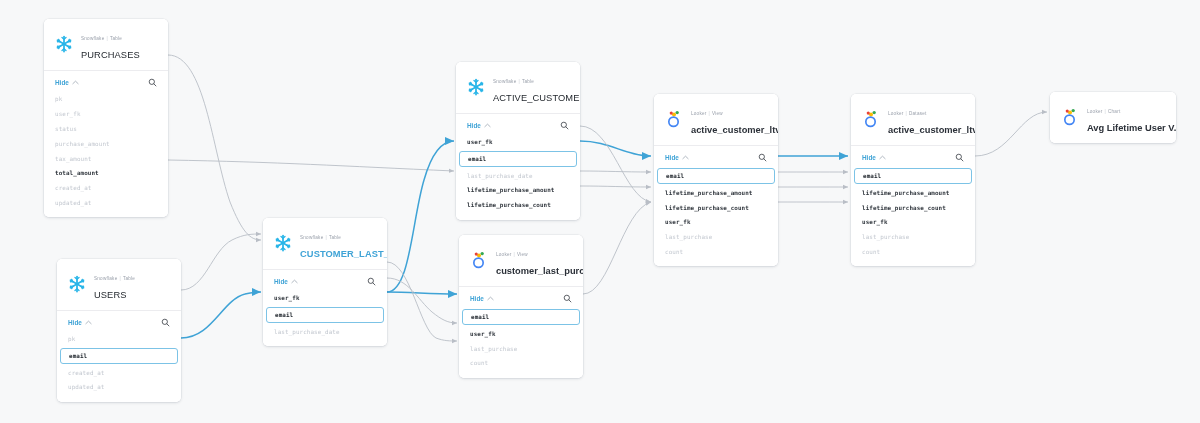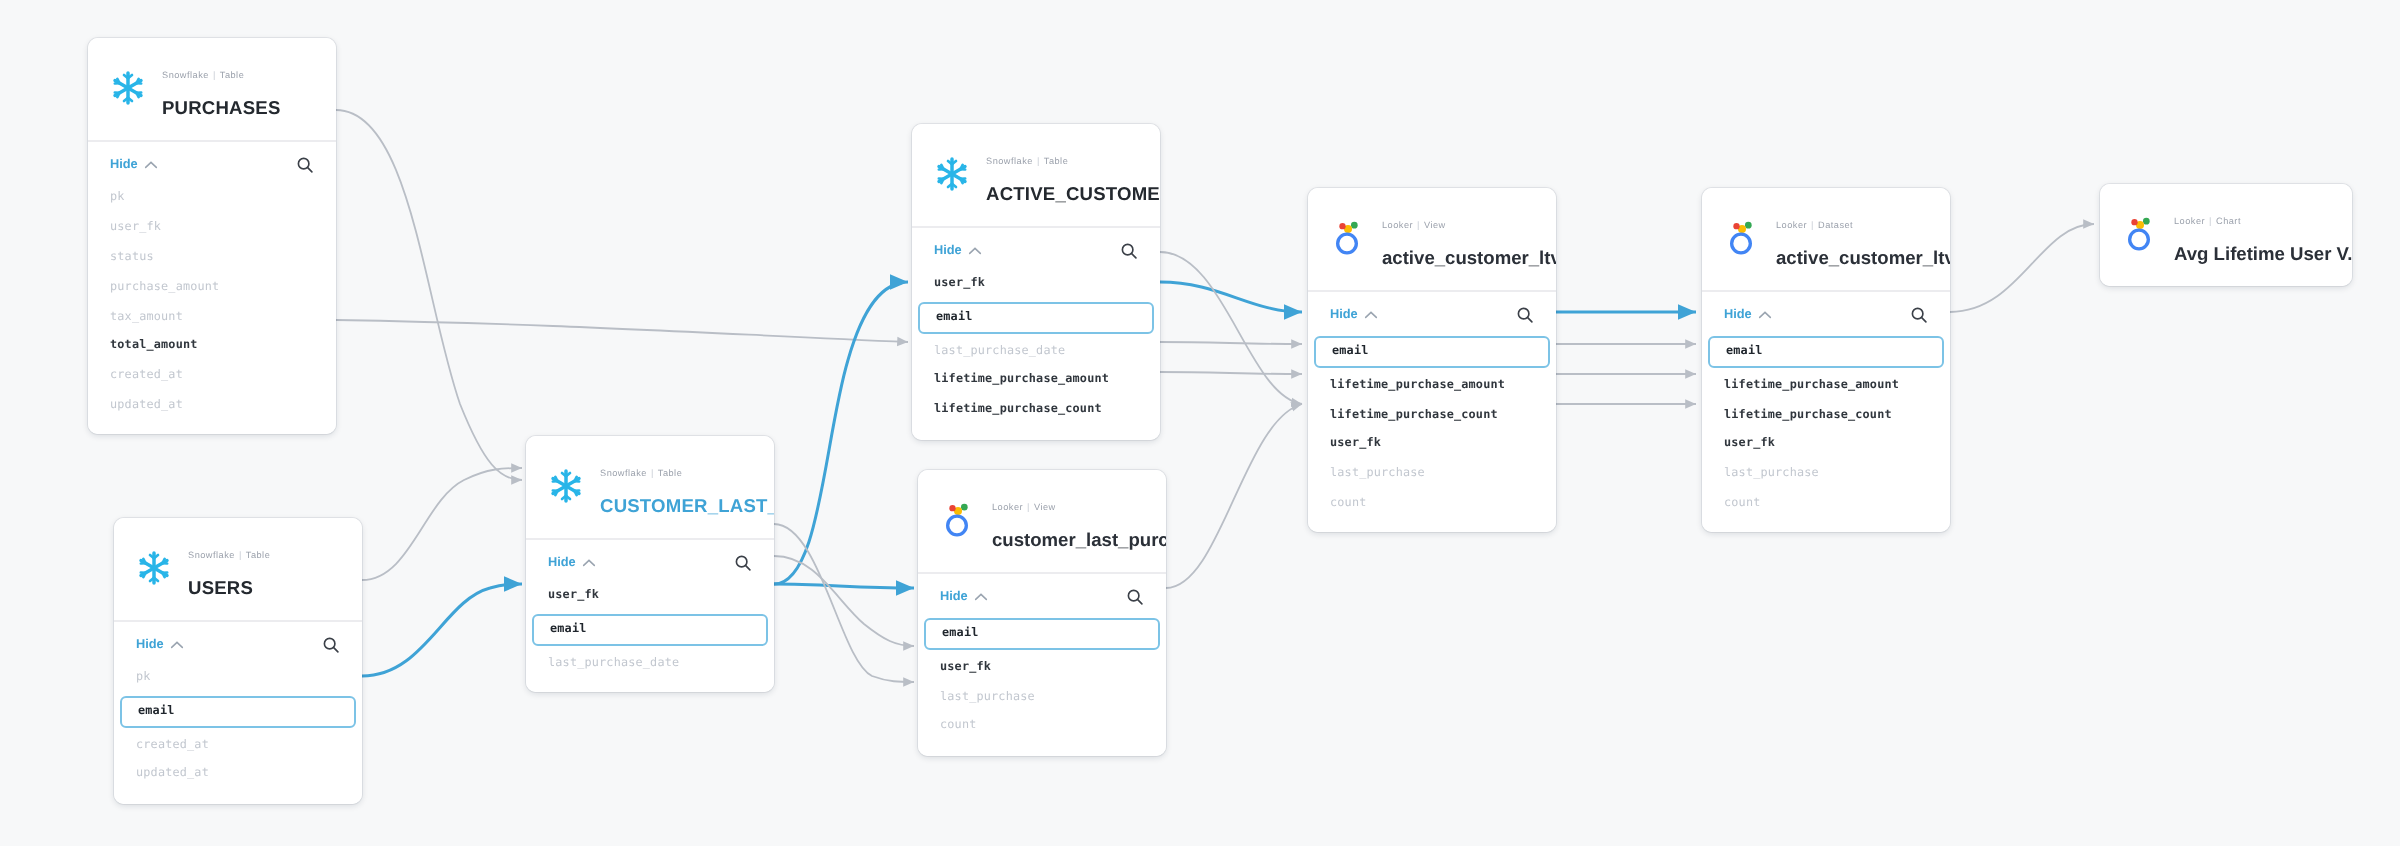--- a/index.html
+++ b/index.html
@@ -28,21 +28,21 @@
   }
   .node.no-fields .node-head { border-bottom: none; }
   .head-icon { width: 20px; height: 20px; flex: 0 0 20px; }
   .head-text { min-width: 0; }
   .crumb {
     font-size: 4.6px; letter-spacing: .25px; color: #9aa0ab;
     white-space: nowrap; line-height: 7px; text-transform: none;
   }
   .crumb .sep { color: #c7ccd4; margin: 0 2px; }
   .title {
-    font-size: 9.3px; font-weight: 700; color: #24292f;
+    font-size: 9.3px; font-weight: 400; color: #24292f;
     white-space: nowrap; line-height: 12px; letter-spacing: .1px;
   }
   .title.blue { color: #3fa3d6; font-weight: 700; }
   .title.light { font-weight: 600; color: #2b3038; letter-spacing: 0; }
 
   .node-body { padding: 4px 0 7px 0; background: #fff; }
   .body-tools {
     display: flex; align-items: center; justify-content: space-between;
     padding: 3px 11px 5px 11px;
   }

